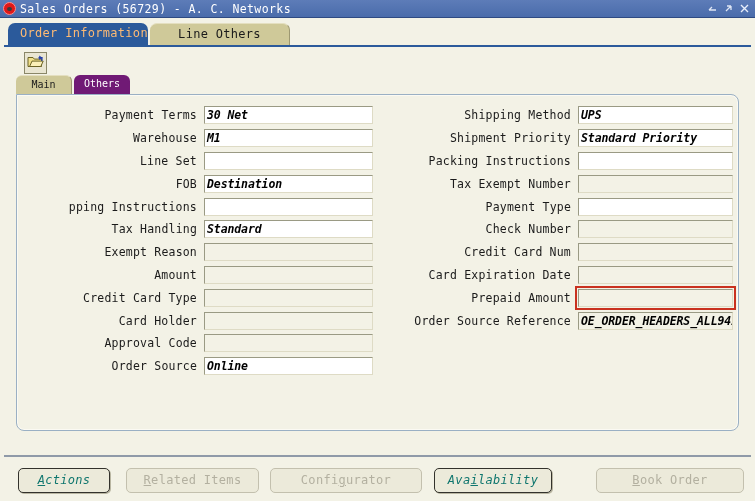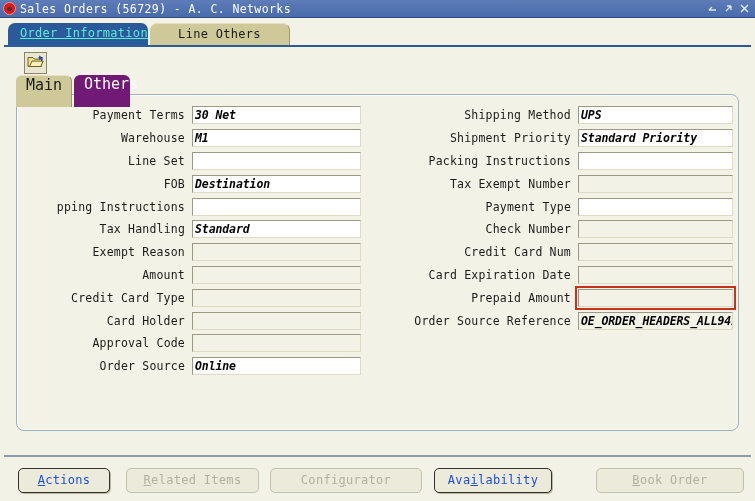--- a/index.html
+++ b/index.html
@@ -91,23 +91,22 @@
     padding: 0 12px;
     box-sizing: border-box;
     border-radius: 7px 7px 0 0;
     font-size: 12px;
     letter-spacing: 0.3px;
     text-align: center;
     white-space: nowrap;
   }
   .maintab.active {
     background: #2b5a9b;
-    color: #5eead4;
+    color: #fdba74;
     z-index: 3;
-    text-decoration: underline;
   }
   .maintab.inactive {
     background: #cfc999;
     color: #1b1b1b;
     border-top: 1px solid #e4dfc0;
     border-right: 1px solid #9d9872;
     z-index: 1;
   }
   #tab-order-information { left: 8px; width: 140px; }
   #tab-line-items { left: 150px; width: 140px; }
@@ -142,25 +141,25 @@
 
   
   #subtabbar {
     position: relative;
     height: 19px;
     margin-left: 12px;
   }
   .subtab {
     position: absolute;
     top: 0;
-    height: 32px;
+    height: 19px;
     line-height: 18px;
     box-sizing: border-box;
     border-radius: 6px 6px 0 0;
-    font-size: 15px;
+    font-size: 10px;
     text-align: center;
     white-space: nowrap;
     padding: 0 10px;
   }
   .subtab.active {
     background: #701a75;
     color: #ffffff;
     z-index: 3;
   }
   .subtab.inactive {
@@ -182,21 +181,21 @@
     border: 1px solid #9ab0c4;
     border-radius: 0 8px 8px 8px;
     box-sizing: border-box;
     box-shadow: inset 0 0 0 1px #fbfaf3;
   }
 
   .col {
     position: absolute;
     top: 9px;
   }
-  #left-col  { left: 4px;  width: 340px; }
+  #left-col  { left: 16px;  width: 340px; }
   #right-col { left: 368px; width: 348px; }
 
   .frow {
     display: flex;
     align-items: center;
     height: 22.8px;
   }
   .flabel {
     flex: 0 0 auto;
     text-align: right;
@@ -253,22 +252,23 @@
     box-sizing: border-box;
     border-radius: 5px;
     text-align: center;
     font-size: 12px;
     letter-spacing: 0.3px;
     background: #eceada;
     white-space: nowrap;
   }
   .btn.enabled {
     border: 1px solid #33322c;
-    color: #1d4ed8;
+    color: #0f766e;
     box-shadow: 1px 1px 0 #b9b6a2;
+    font-style: italic;
   }
   .btn.disabled {
     border: 1px solid #c3c0ae;
     color: #b3b0a0;
   }
   .btn u { text-decoration: underline; }
   #btn-actions       { left: 14px;  width: 92px; }
   #btn-related-items { left: 122px; width: 133px; }
   #btn-configurator  { left: 266px; width: 152px; }
   #btn-availability  { left: 430px; width: 118px; }

